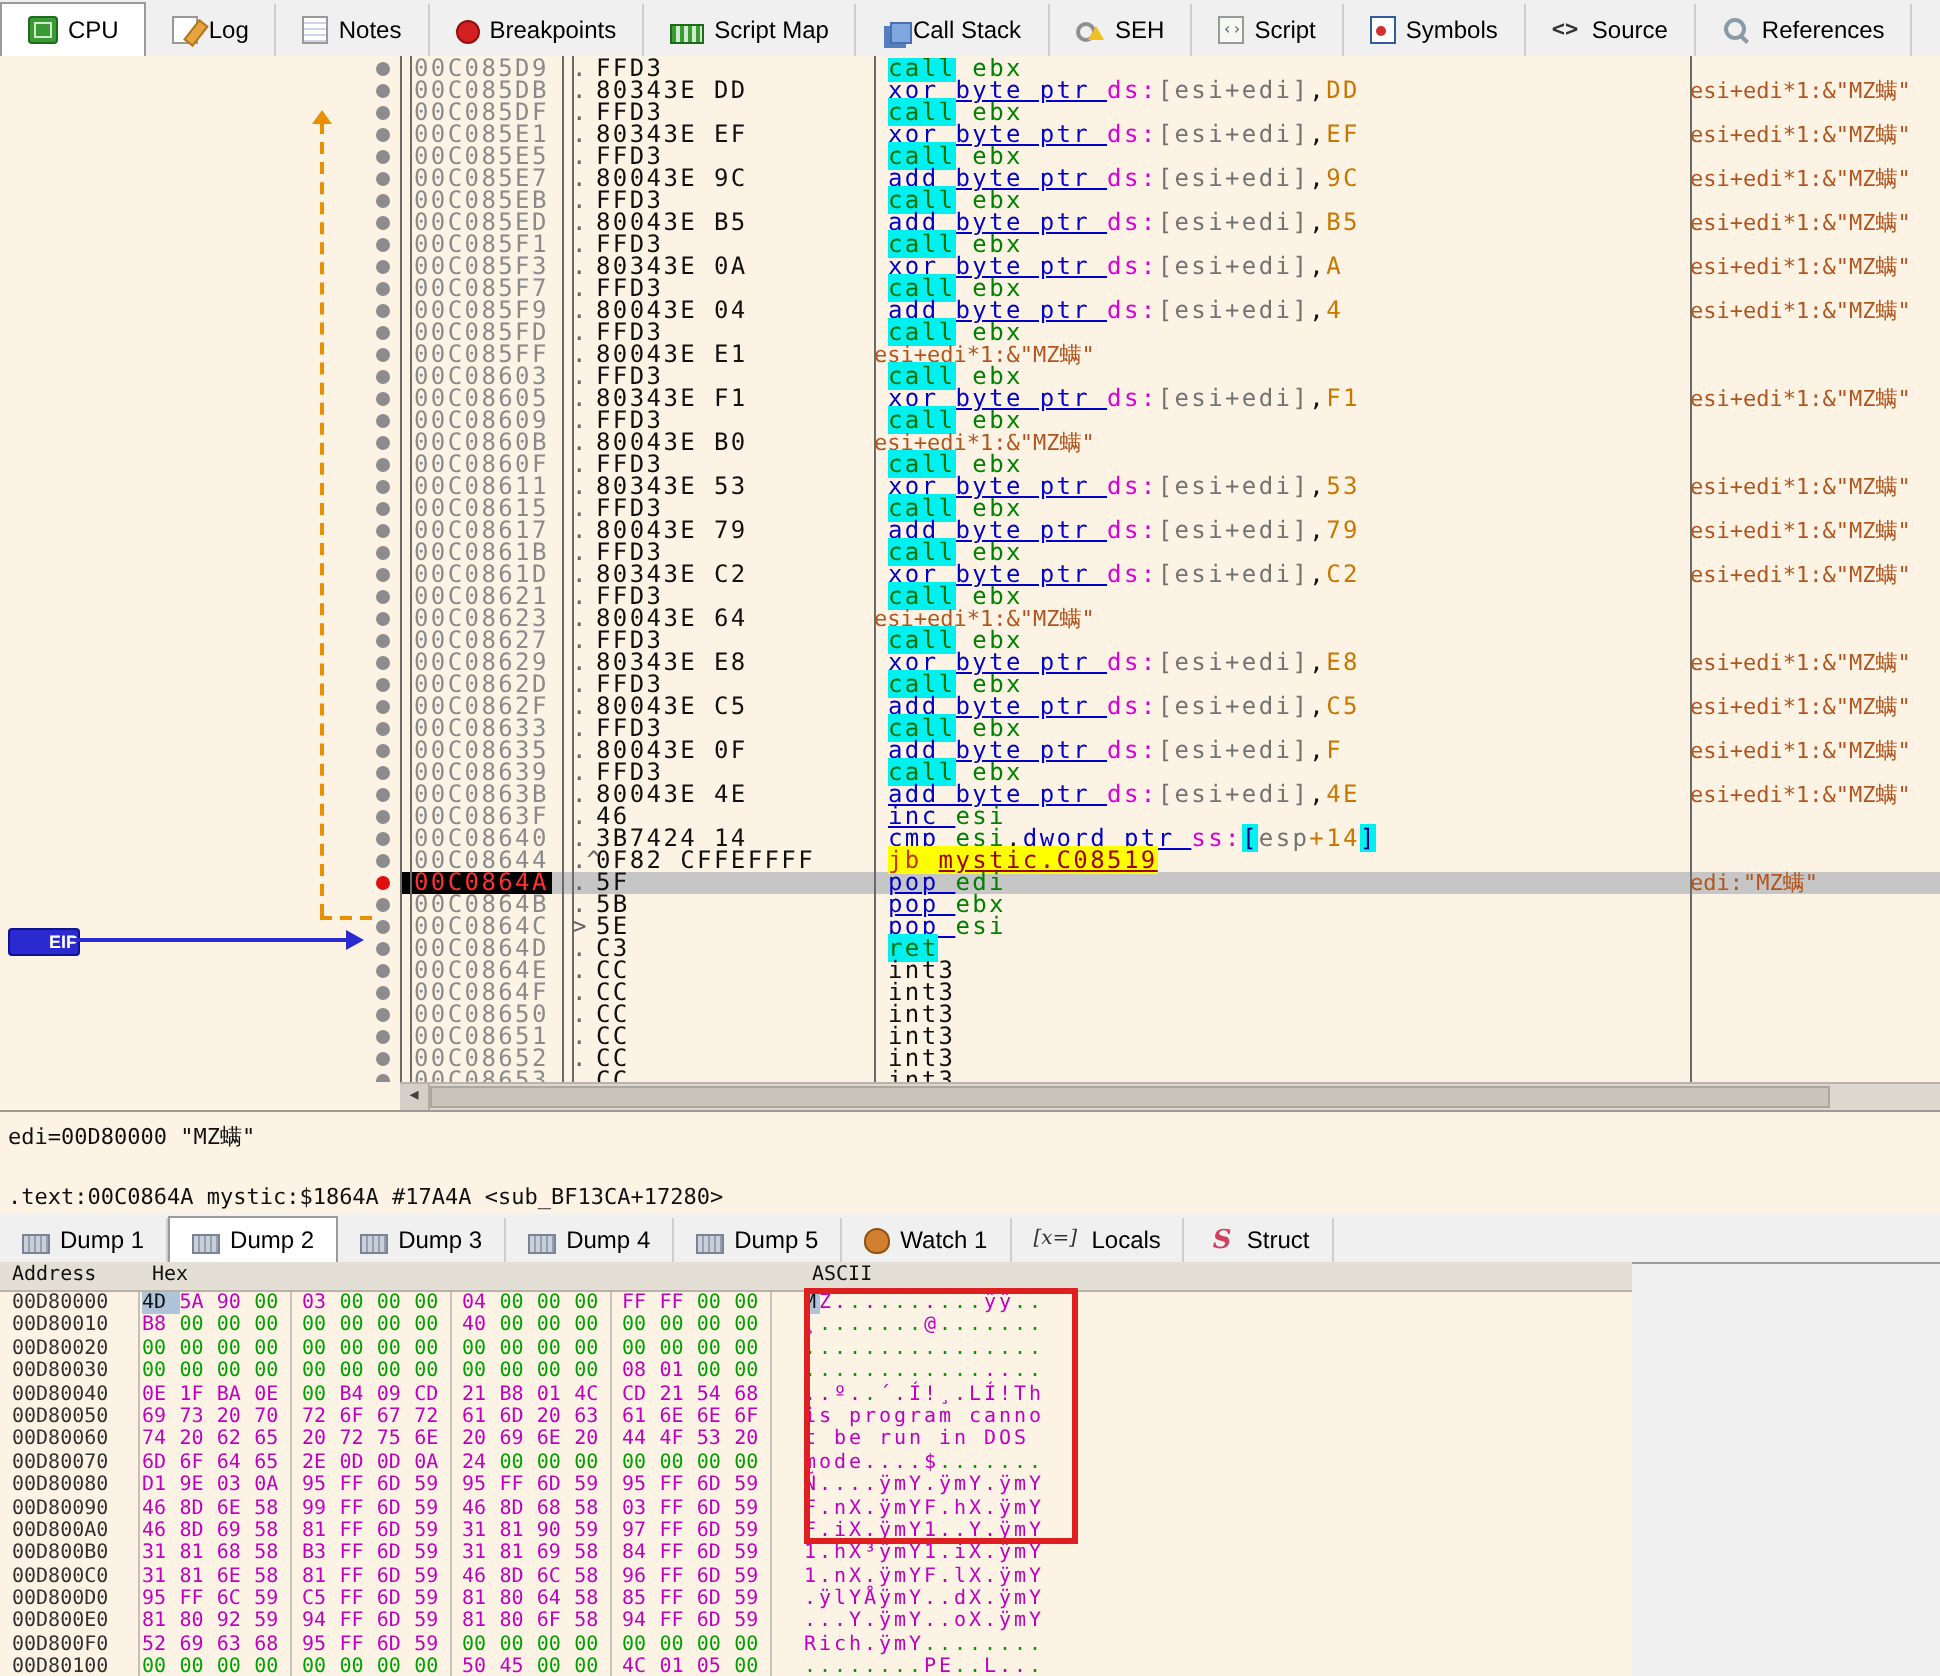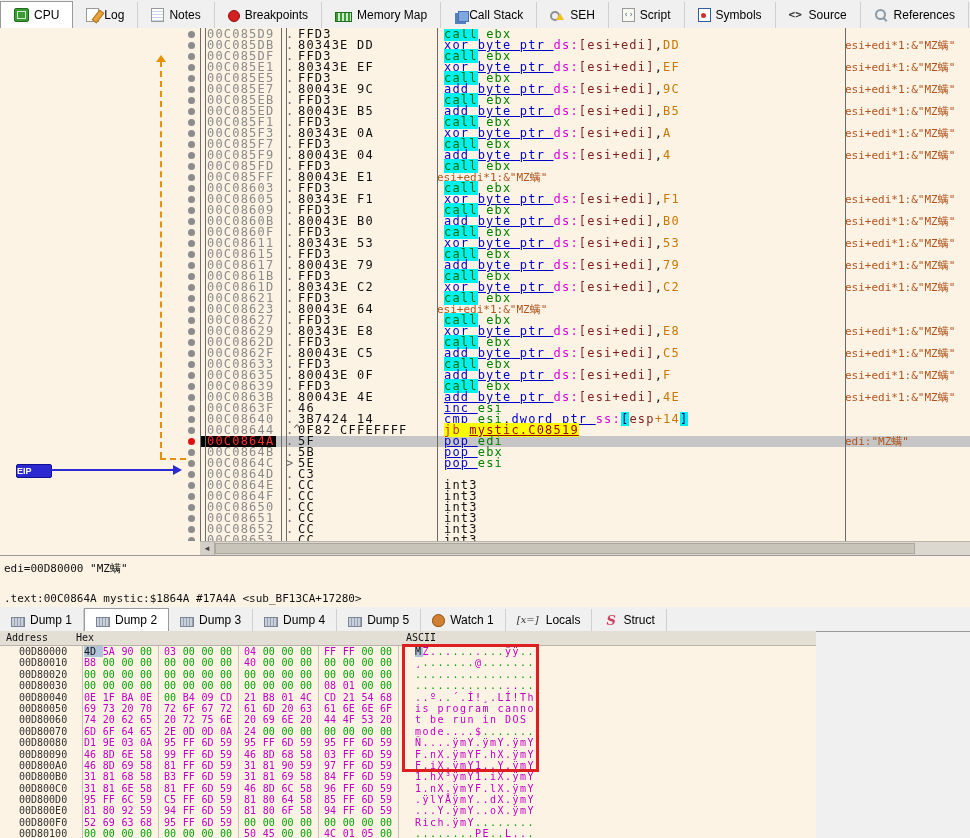--- a/index.html
+++ b/index.html
@@ -51,51 +51,51 @@
   .col-addr{width:76px;flex:none;color:#8A8A8A;padding-left:7px;box-sizing:border-box;}
   .col-addr.eip{background:#000;color:#FF3030;}
   .col-mark{width:22px;flex:none;color:#666;padding-left:10px;box-sizing:border-box;letter-spacing:0;}
   .col-bytes{width:139px;flex:none;color:#101010;}
   .col-instr{width:408px;flex:none;padding-left:7px;box-sizing:border-box;}
   .col-comment{flex:1;color:#B0551E;font-size:11px;letter-spacing:0;}
   .k-call{background:#00F0F0;color:#007000;}
   .k-mn{color:#0000C8;text-decoration:underline;}
   .k-reg{color:#008000;}
   .k-seg{color:#D800D8;}
-  .k-mem{color:#7f1d1d;}
+  .k-mem{color:#737373;}
   .k-imm{color:#C87800;}
   .k-pln{color:#101010;}
   .k-brk{background:#00F0F0;color:#000080;}
   .jb-hl{background:#FFFF00;}
   .k-jb{color:#C83200;}
   .k-jbt{color:#A00000;text-decoration:underline;}
   .vline{position:absolute;top:0;height:513px;width:1px;background:#6A6A6A;pointer-events:none;}
   
   #jumpVert{position:absolute;left:160px;top:33px;height:397px;border-left:2px dashed #E89000;pointer-events:none;}
   #jumpTop{position:absolute;left:156px;top:27px;width:0;height:0;border-left:5px solid transparent;border-right:5px solid transparent;border-bottom:7px solid #E89000;pointer-events:none;}
   #jumpHoriz{position:absolute;left:160px;top:430px;width:26px;border-top:2px dashed #E89000;pointer-events:none;}
-  #eipBadge{position:absolute;left:16px;top:436px;width:34px;height:12px;background:#2A2AD0;border:1px solid #101090;color:#FFF;
-            font:bold 9px/12px "Liberation Sans",sans-serif;text-align:left;border-radius:2px;}
+  #eipBadge{position:absolute;left:4px;top:436px;width:34px;height:12px;background:#2A2AD0;border:1px solid #101090;color:#FFF;
+            font:bold 9px/12px "Liberation Sans",sans-serif;text-align:right;border-radius:2px;}
   #eipArrowLine{position:absolute;left:37px;top:441px;width:138px;height:2px;background:#2A2AD0;}
   #eipArrowHead{position:absolute;left:173px;top:437px;width:0;height:0;border-top:5px solid transparent;border-bottom:5px solid transparent;border-left:9px solid #2A2AD0;}
   
   #hscroll{position:absolute;left:200px;top:513px;width:770px;height:13px;background:#DCD8D0;border-top:1px solid #B8B4AC;}
   #hscroll .sbtn{position:absolute;left:0;top:0;width:14px;height:13px;background:#D4D0C8;border-right:1px solid #B0ACA4;
                  font:9px/12px "DejaVu Sans",sans-serif;text-align:center;color:#404040;}
   #hscroll .sthumb{position:absolute;left:15px;top:1px;width:700px;height:11px;background:#C8C4BA;border:1px solid #ABA79D;box-sizing:border-box;}
   
   #infoPanel{position:absolute;left:0;top:555px;width:970px;height:52px;background:#FCF3E5;border-top:1px solid #9A9A9A;box-sizing:border-box;
              font-family:"DejaVu Sans Mono",monospace;font-size:11px;color:#101010;padding:5px 4px;}
   #infoPanel .line2{margin-top:16px;}
   
   #dumpPanel{position:absolute;left:0;top:631px;width:816px;height:207px;background:#FCF3E5;overflow:hidden;}
   .dheader{height:14px;background:#E3DFD5;border-bottom:1px solid #B8B4AC;position:relative;
            font-family:"DejaVu Sans Mono",monospace;font-size:10px;line-height:13px;color:#101010;}
   .dheader span{position:absolute;top:0;}
-  .dr{display:flex;height:11.4px;line-height:11.4px;font-family:"DejaVu Sans Mono",monospace;font-size:10px;white-space:nowrap;padding-left:13px;}
+  .dr{display:flex;height:11.4px;line-height:11.4px;font-family:"DejaVu Sans Mono",monospace;font-size:10px;white-space:nowrap;}
   .dr-addr{width:70px;flex:none;padding-left:6px;box-sizing:border-box;color:#303030;border-right:1px solid #C4C0B8;}
   .dgroup{flex:none;width:76px;border-right:1px solid #C8C4BA;margin-right:4px;padding-left:1px;box-sizing:border-box;}
   .byte{display:inline-block;width:18.7px;}
   .hz{color:#00A000;}
   .hnz{color:#C000C0;}
   .hsel{background:#AFC3D9;color:#101010;}
   .dascii{margin-left:12px;}
   .ach{display:inline-block;width:7.5px;}
   #redBox{position:absolute;left:402px;top:13px;width:131px;height:122px;border:3px solid #DE1F1F;pointer-events:none;}
 </style>
@@ -116,21 +116,21 @@
       <div class="tab">
         <span class="icon notes-icon"></span>
         <span>Notes</span>
       </div>
       <div class="tab">
         <span class="icon breakpoint-icon"></span>
         <span>Breakpoints</span>
       </div>
       <div class="tab">
         <span class="icon memory-map-icon"></span>
-        <span>Memory Map</span>
+        <span>Script Map</span>
       </div>
       <div class="tab">
         <span class="icon call-stack-icon"></span>
         <span>Call Stack</span>
       </div>
       <div class="tab">
         <span class="icon seh-icon"></span>
         <span>SEH</span>
       </div>
       <div class="tab">
@@ -323,21 +323,20 @@
           <span class="col-instr"><span><span class="k-call">call</span><span> </span><span class="k-reg">ebx</span></span></span>
           <span class="col-comment"></span>
         </div>
         <div class="drow">
           <span class="col-pane">
             <span class="bullet"></span>
           </span>
           <span class="col-addr">00C0860B</span>
           <span class="col-mark">.</span>
           <span class="col-bytes">80043E B0</span>
-          <span class="col-instr"><span><span class="k-mn">add byte ptr </span><span class="k-seg">ds:</span><span class="k-mem">[esi+edi]</span><span class="k-pln">,</span><span class="k-imm">B0</span></span></span>
           <span class="col-comment">esi+edi*1:&amp;"MZ螨"</span>
         </div>
         <div class="drow">
           <span class="col-pane">
             <span class="bullet"></span>
           </span>
           <span class="col-addr">00C0860F</span>
           <span class="col-mark">.</span>
           <span class="col-bytes">FFD3</span>
           <span class="col-instr"><span><span class="k-call">call</span><span> </span><span class="k-reg">ebx</span></span></span>
@@ -552,20 +551,21 @@
           <span class="col-instr"><span><span class="k-mn">pop </span><span class="k-reg">esi</span></span></span>
           <span class="col-comment"></span>
         </div>
         <div class="drow">
           <span class="col-pane">
             <span class="bullet"></span>
           </span>
           <span class="col-addr">00C0864D</span>
           <span class="col-mark">.</span>
           <span class="col-bytes">C3</span>
+          <span class="col-instr"><span><span class="k-call">ret</span></span></span>
           <span class="col-comment"></span>
         </div>
         <div class="drow">
           <span class="col-pane">
             <span class="bullet"></span>
           </span>
           <span class="col-addr">00C0864E</span>
           <span class="col-mark">.</span>
           <span class="col-bytes">CC</span>
           <span class="col-instr"><span><span class="k-pln">int3</span></span></span>

